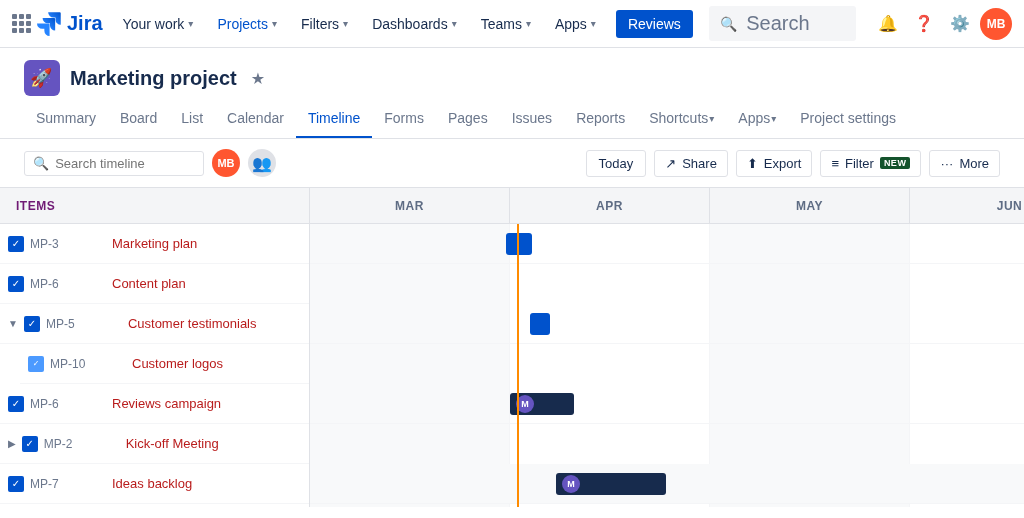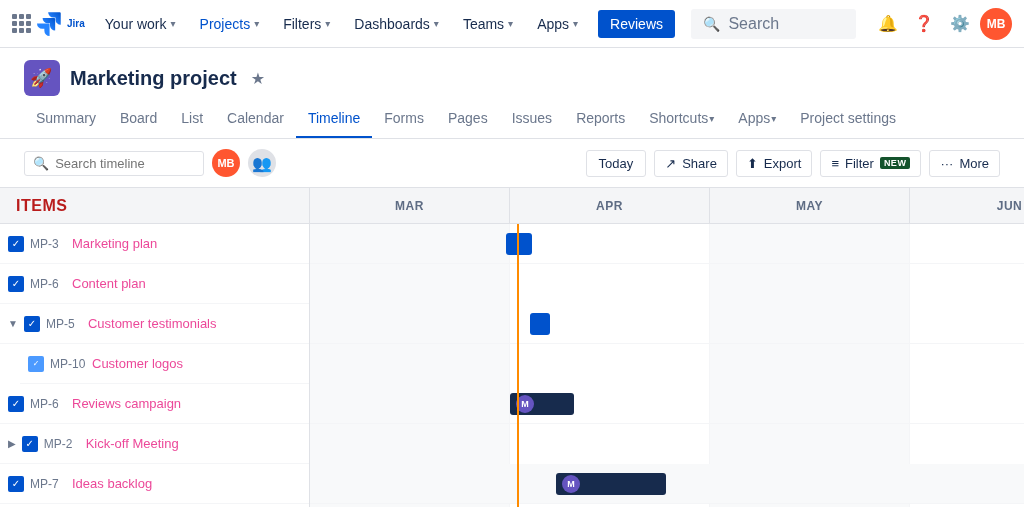--- a/index.html
+++ b/index.html
@@ -5,37 +5,37 @@
     * { box-sizing: border-box; margin: 0; padding: 0; }
     body { font-family: -apple-system, BlinkMacSystemFont, 'Segoe UI', sans-serif; font-size: 14px; background: #fff; overflow: hidden; }
 
     
     .top-nav {
       display: flex; align-items: center; padding: 0 12px; height: 48px;
       background: #fff; border-bottom: 1px solid #dfe1e6; gap: 8px;
     }
     .nav-logo { display: flex; align-items: center; gap: 6px; margin-right: 4px; }
     .nav-logo-icon { width: 24px; height: 24px; }
-    .nav-logo-text { color: #0052cc; font-weight: 700; font-size: 10px; }
+    .nav-logo-text { color: #0052cc; font-weight: 700; font-size: 20px; }
     .nav-item {
       padding: 6px 8px; border-radius: 3px; cursor: pointer; color: #172b4d;
       font-size: 14px; white-space: nowrap; display: flex; align-items: center; gap: 4px;
     }
     .nav-chevron { font-size: 10px; color: #6b778c; }
     .nav-create {
       background: #0052cc; color: #fff; border: none; border-radius: 3px;
       padding: 6px 12px; font-size: 14px; font-weight: 500; cursor: pointer; margin-left: 4px;
     }
     .nav-spacer { flex: 1; }
     .nav-search {
       display: flex; align-items: center; background: #f4f5f7; border: 2px solid transparent;
       border-radius: 3px; padding: 4px 10px; gap: 8px; width: 180px; cursor: text;
     }
     .search-icon-svg { color: #6b778c; font-size: 14px; }
-    .nav-search-text { color: #6b778c; font-size: 16px; }
+    .nav-search-text { color: #6b778c; font-size: 20px; }
     .nav-icons { display: flex; align-items: center; gap: 4px; margin-left: 8px; }
     .nav-icon-btn {
       width: 32px; height: 32px; border-radius: 50%; display: flex; align-items: center;
       justify-content: center; cursor: pointer; color: #6b778c; font-size: 16px;
     }
     .nav-avatar {
       width: 32px; height: 32px; border-radius: 50%; background: #ff5630;
       display: flex; align-items: center; justify-content: center;
       color: #fff; font-weight: 600; font-size: 12px; cursor: pointer;
     }
@@ -105,21 +105,21 @@
     }
     .timeline-right { flex: 1; overflow: hidden; position: relative; }
 
     
     .timeline-header-row {
       display: flex; height: 36px; border-bottom: 1px solid #dfe1e6;
       background: #f4f5f7;
     }
     .items-header {
       width: 310px; min-width: 310px; display: flex; align-items: center;
-      padding: 0 16px; font-size: 16px; font-weight: 600; color: #b91c1c;
+      padding: 0 16px; font-size: 12px; font-weight: 600; color: #701a75;
       border-right: 1px solid #dfe1e6; text-transform: uppercase; letter-spacing: 0.5px;
     }
     .months-header {
       flex: 1; display: grid; grid-template-columns: 200px 200px 200px 200px;
       background: #f4f5f7;
     }
     .month-label {
       display: flex; align-items: center; justify-content: center;
       font-size: 12px; font-weight: 600; color: #5e6c84; border-right: 1px solid #dfe1e6;
       text-transform: uppercase; letter-spacing: 0.5px;
@@ -158,21 +158,21 @@
     .checkbox {
       width: 16px; height: 16px; background: #0052cc; border-radius: 2px;
       display: flex; align-items: center; justify-content: center; flex-shrink: 0;
     }
     .checkbox-inner { color: #fff; font-size: 10px; }
     .checkbox-sub {
       width: 16px; height: 16px; background: #4c9aff; border-radius: 2px;
       display: flex; align-items: center; justify-content: center; flex-shrink: 0;
     }
     .task-id { color: #6b778c; font-size: 12px; min-width: 36px; }
-    .task-name { font-size: 13px; color: #ec4899; white-space: nowrap; overflow: hidden; text-overflow: ellipsis; }
+    .task-name { font-size: 13px; color: #b91c1c; white-space: nowrap; overflow: hidden; text-overflow: ellipsis; margin-left: 40px; }
     .expand-icon { color: #6b778c; font-size: 10px; cursor: pointer; }
     .indent { margin-left: 20px; }
 
     
     .gantt-bar {
       position: absolute; height: 22px; border-radius: 3px;
       top: 9px; display: flex; align-items: center; padding: 0 6px;
     }
     .bar-blue { background: #0052cc; }
     .bar-dark { background: #172b4d; }

